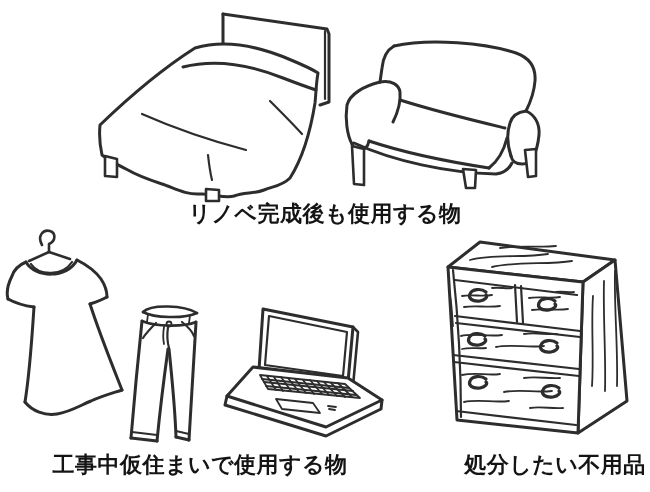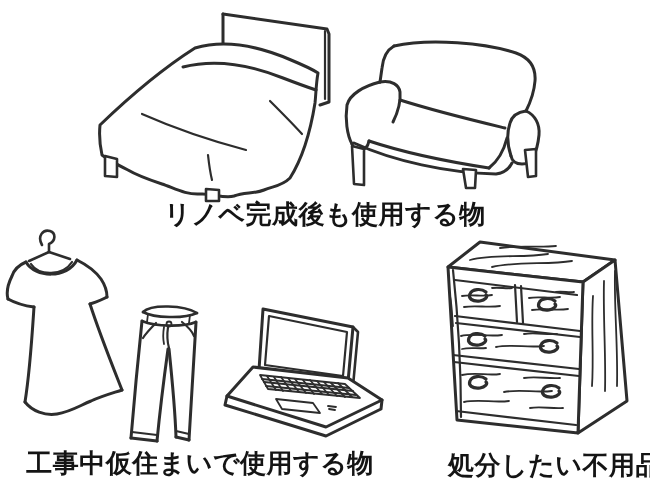--- a/index.html
+++ b/index.html
@@ -11,21 +11,21 @@
   .group { display:contents; }
   .sketch { position:absolute; }
   .sketch * { stroke:#2d2d2d; fill:none; stroke-linecap:round; stroke-linejoin:round; }
   .sketch .fw { fill:#ffffff; }
   .w3  { stroke-width:3; }
   .w26 { stroke-width:2.6; }
   .w22 { stroke-width:2.2; }
   .w18 { stroke-width:1.8; }
   .w32 { stroke-width:3.2; }
   .caption {
-    position:absolute; font-weight:700; font-size:26px; line-height:26px;
+    position:absolute; font-weight:700; font-size:22px; line-height:26px;
     color:#141414; text-align:center; letter-spacing:.5px; white-space:nowrap;
   }
 </style>
 </head>
 <body>
 
 <div class="canvas">
 
   
   <div class="group">
@@ -143,21 +143,21 @@
           <path d="M105,82 L117,96"></path>
           <path d="M112,83 L125,97"></path>
         <path d="M119,84 L133,98"></path>
           <path d="M126,84 L140,98"></path>
       </g>
       <path class="w18" d="M64,100 L101,104 L108,114 L70,110 Z"></path>
       <path class="w18" d="M116,107 L124,108"></path>
       <path class="w18" d="M117,110 L123,111"></path>
     </svg>
 
-    <div class="caption" style="left:15px; top:452px; width:370px;font-family:Liberation Mono, monospace;">工事中仮住まいで使用する物</div>
+    <div class="caption" style="left:15px; top:452px; width:370px;">工事中仮住まいで使用する物</div>
   </div>
 
   
   <div class="group">
 
     
     <svg class="sketch" style="left:436px; top:236px;" width="200" height="210" viewBox="0 0 200 210">
       <defs>
         <path id="pull" d="M8,-3 C3,-7 -6,-6 -8,-1 C-10,3 -6,7 2,6 C7,5 10,2 8,0"></path>
       </defs>

